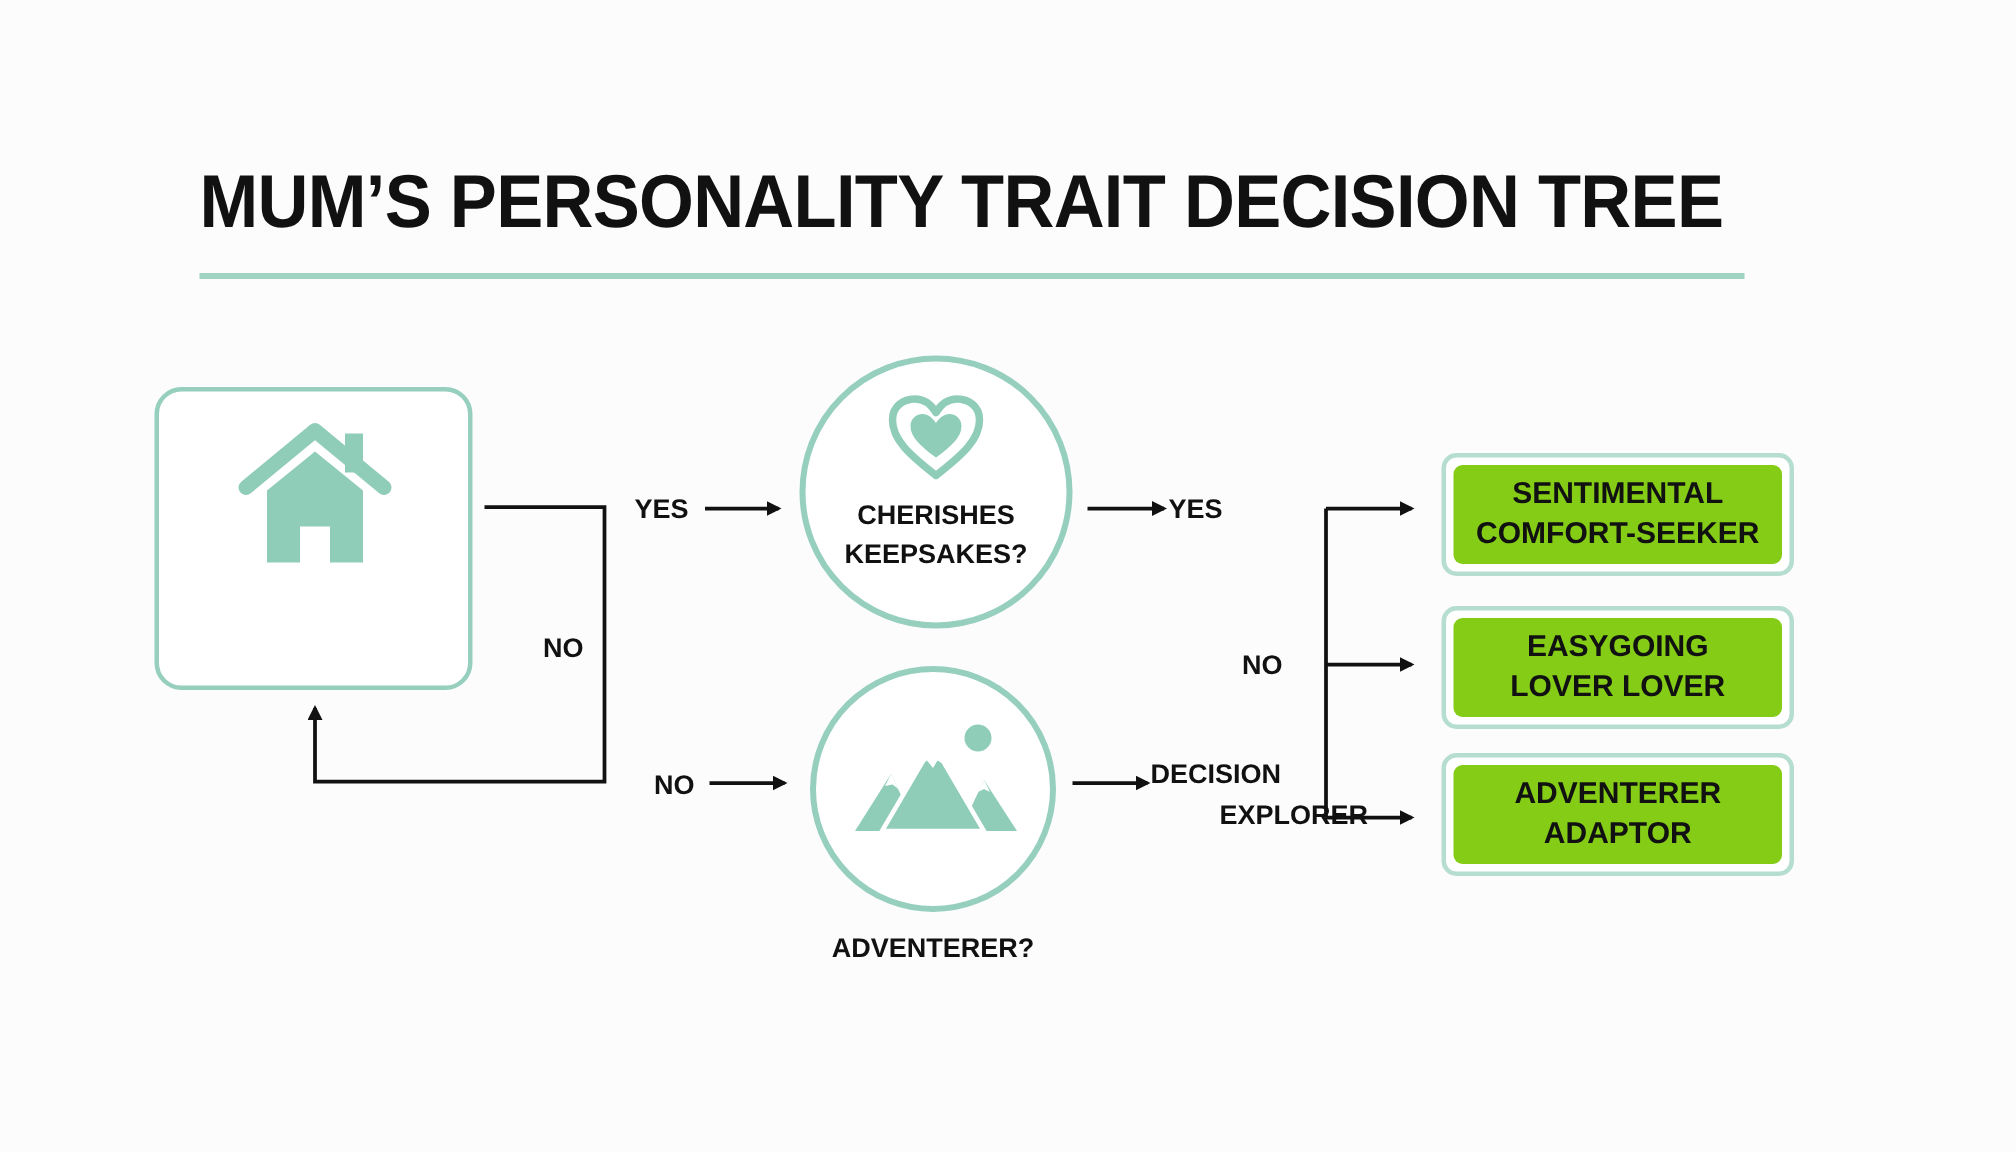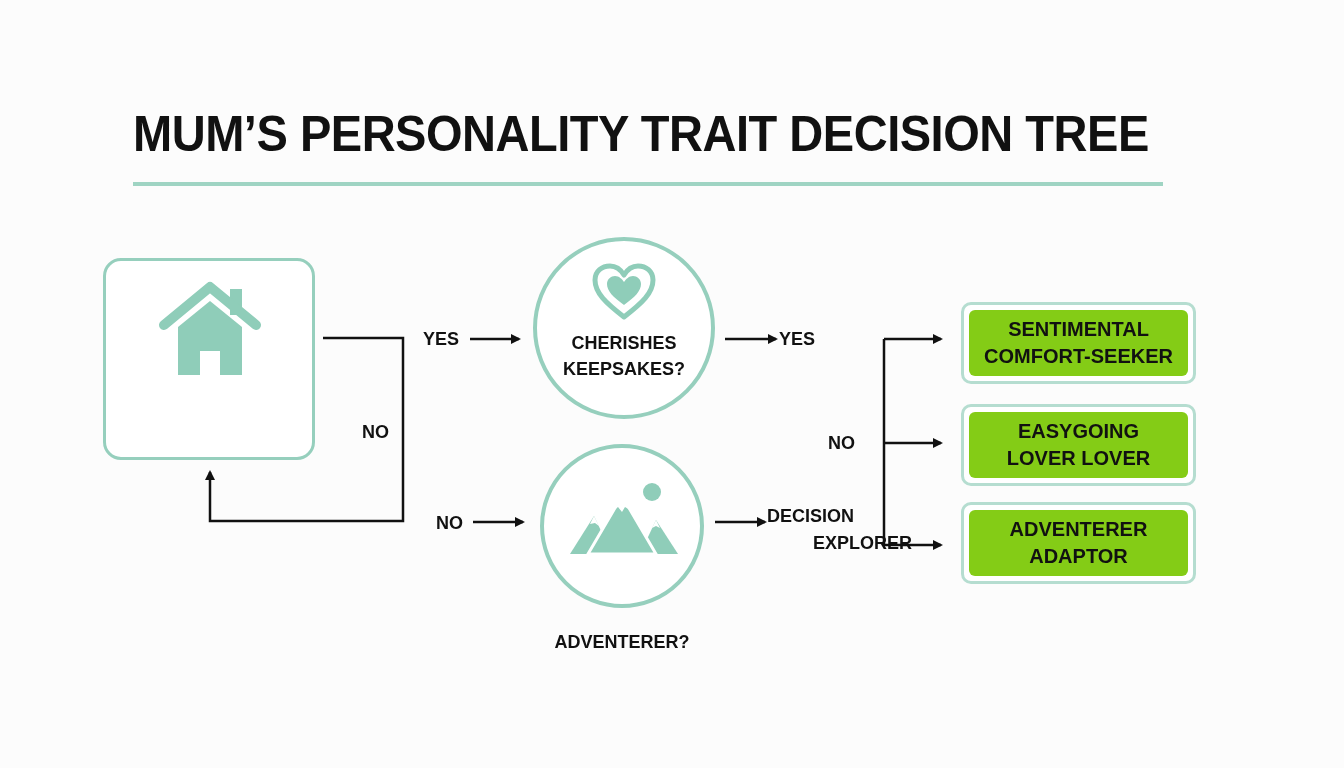--- a/index.html
+++ b/index.html
@@ -97,21 +97,21 @@
   <svg class="abs" style="left:22px;top:34px;" width="116" height="76" viewBox="0 0 116 76">
     <circle cx="86" cy="10" r="9" fill="#8fcdb9"></circle>
     <path d="M4,72 L28,34 L46,72 Z" fill="#8fcdb9"></path>
     <path d="M74,72 L90,38 L112,72 Z" fill="#8fcdb9"></path>
     <path d="M22,72 L56,14 L90,72 Z" fill="#8fcdb9" stroke="#fff" stroke-width="3"></path>
     <path d="M48,28 L56,14 L64,28 L59,25 L56,30 L52,25 Z" fill="#fff"></path>
     <path d="M24,42 L28,34 L33,44 L29,41 Z" fill="#fff"></path>
     <path d="M86,46 L90,38 L94,46 L90,44 Z" fill="#fff"></path>
   </svg>
 </div>
-<div class="abs lbl center" style="left:522px;top:618px;width:200px;margin-top:10px;">ADVENTERER?</div>
+<div class="abs lbl center" style="left:522px;top:618px;width:200px;">ADVENTERER?</div>
 
 <div class="abs result" style="top:302px;">
   <div class="result-inner">
     <span>SENTIMENTAL</span>
     <span>COMFORT-SEEKER</span>
   </div>
 </div>
 <div class="abs result" style="top:404px;">
   <div class="result-inner">
     <span>EASYGOING</span>

